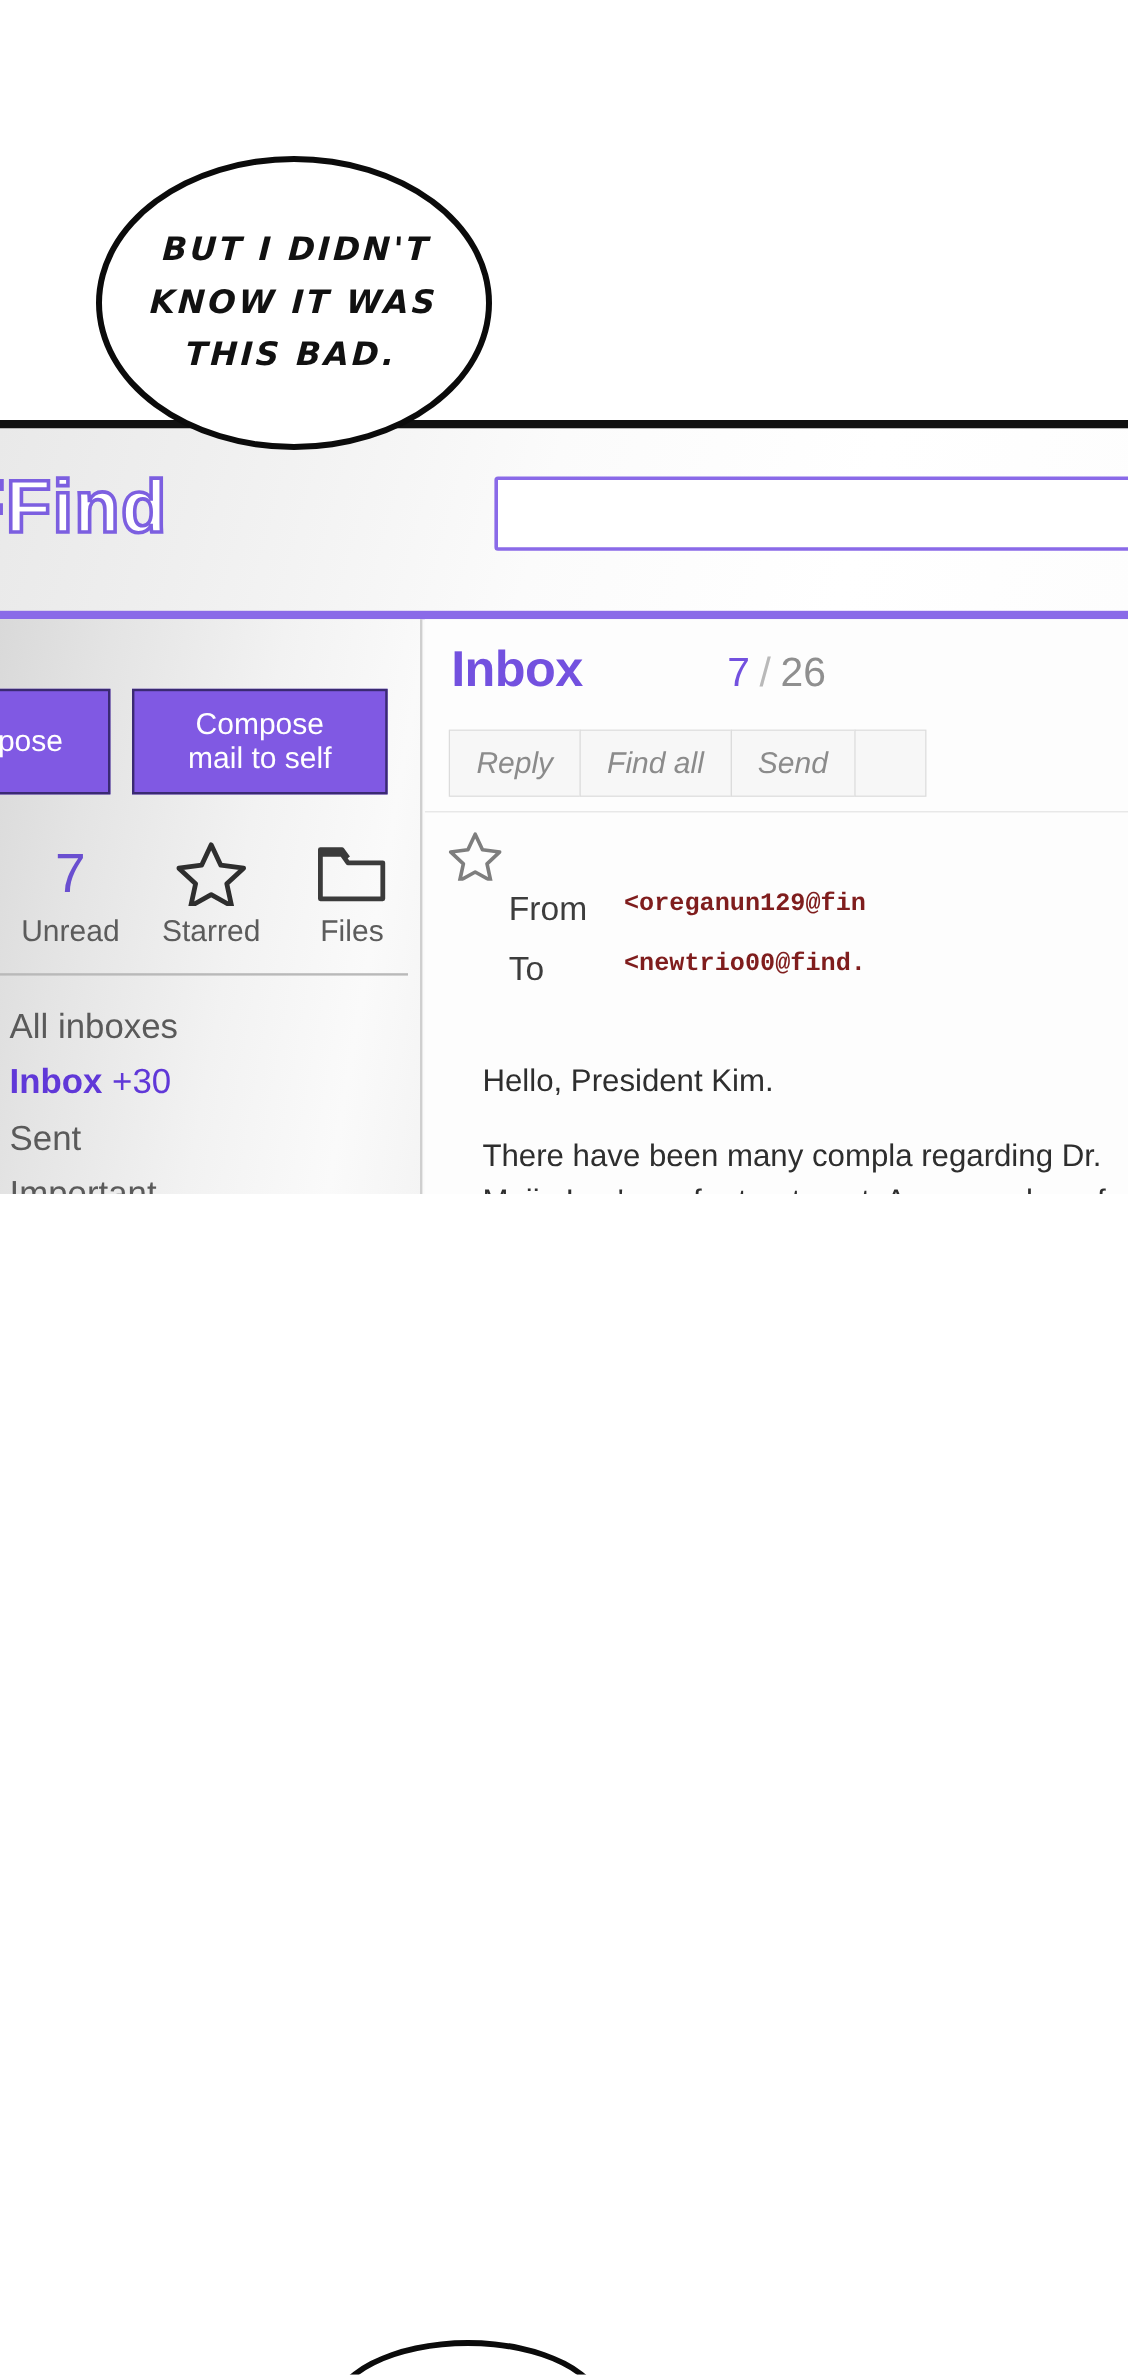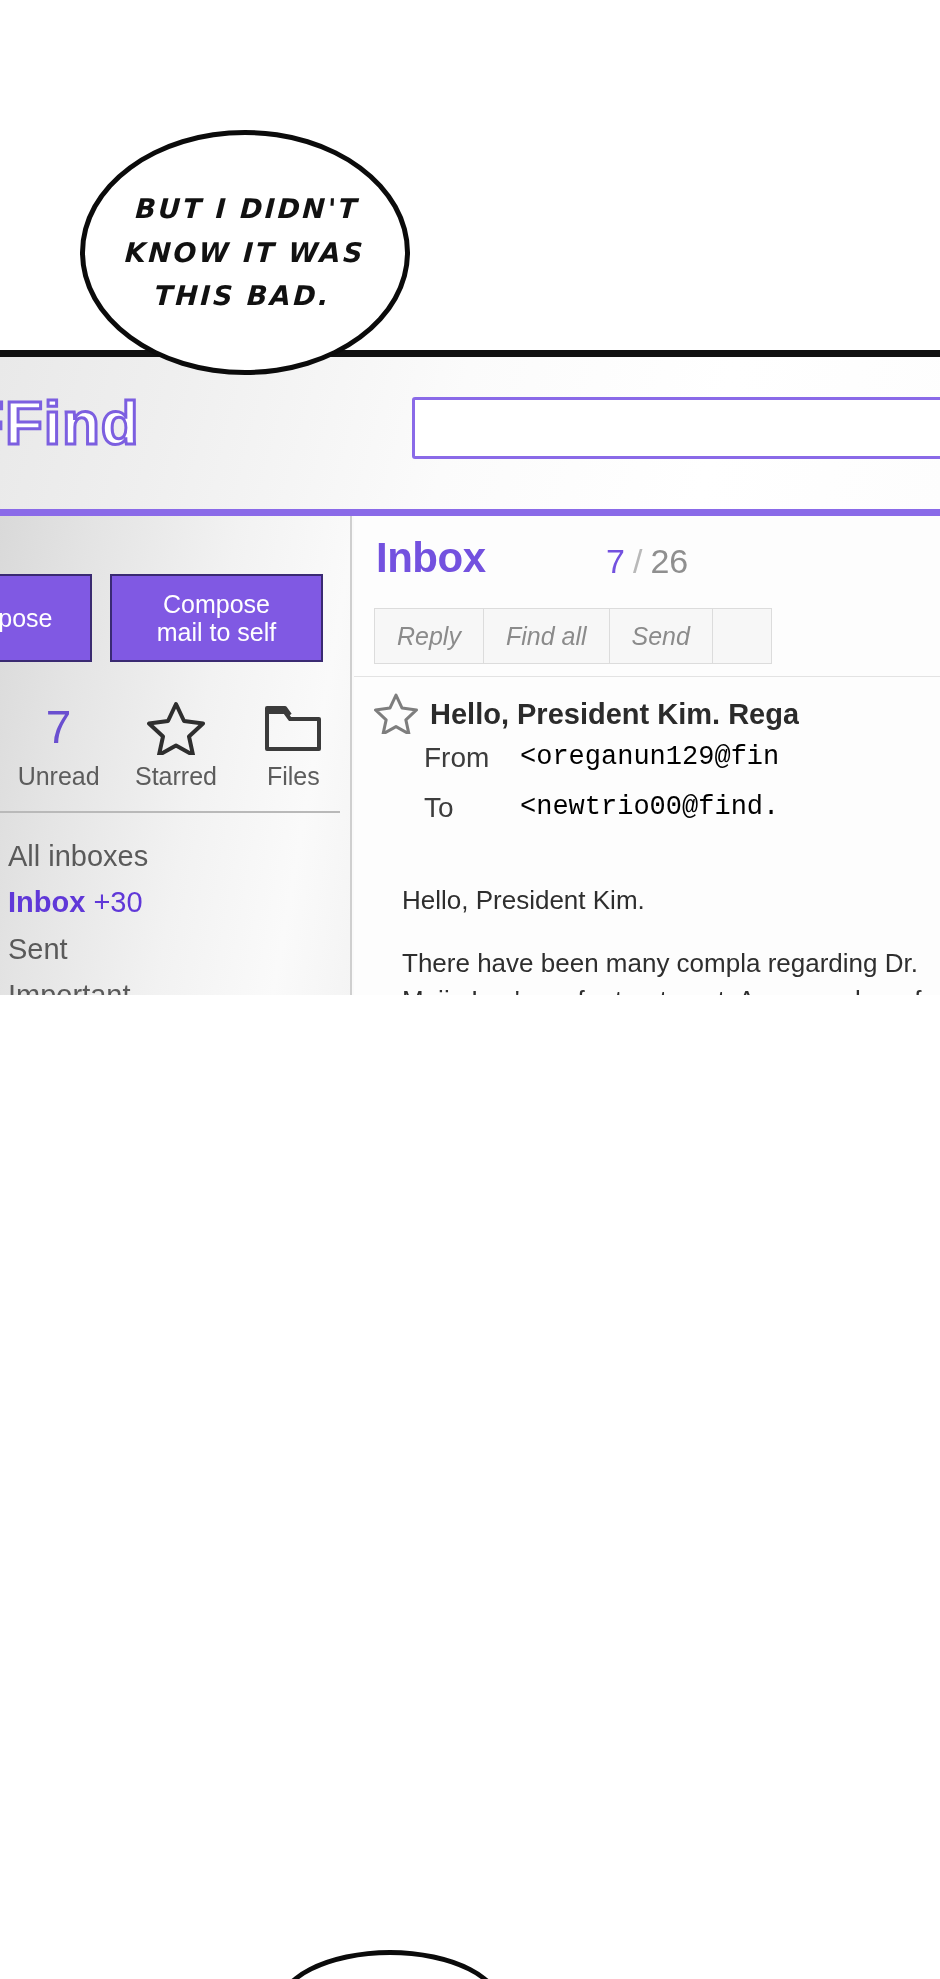--- a/index.html
+++ b/index.html
@@ -115,22 +115,23 @@
   #mail-head{ position:absolute; left:0; top:170px; width:586px; }
   #subject-row{ display:flex; align-items:center; padding:0 0 0 20px; height:56px; }
   #star-icon{ width:44px; height:44px; flex:0 0 44px; cursor:pointer; }
   #subject-text{
     font-size:29px; font-weight:700; color:#2b2b2b; margin-left:12px;
     white-space:nowrap; overflow:hidden;
   }
   .addr-row{ display:flex; align-items:flex-start; padding-left:70px; height:50px; }
   .addr-label{ font-size:28px; color:#3d3d3d; width:96px; flex:0 0 96px; }
   .addr-value{
-    font-size:27px; color:#000000; font-family:"Liberation Mono", monospace;
+    font-size:21px; color:#7f1d1d; font-family:"Liberation Mono", monospace;
     white-space:nowrap;
+    font-weight:bold;
   }
 
   #mail-body{ position:absolute; left:0; top:348px; width:586px; padding:18px 0 0 48px; }
   #mail-body p{ font-size:26px; color:#2e2e2e; line-height:1.42; white-space:nowrap; }
   #mail-body p.para{ margin-top:26px; white-space:normal; }
 
   
   #speech-bubble{
     position:absolute; left:80px; top:130px; width:330px; height:245px;
     border:5px solid #0b0b0b; border-radius:50%;
@@ -261,21 +262,20 @@
 
         <div id="mail-divider"></div>
 
         <div id="mail-head">
           <div id="subject-row">
             <span id="star-icon">
               <svg width="44" height="42" viewBox="0 0 58 55">
                 <path d="M29 4 L37 21 L56 23.5 L42 36.5 L46 55 L29 45.5 L12 55 L16 36.5 L2 23.5 L21 21 Z" fill="none" stroke="#7e7e7e" stroke-width="4" stroke-linejoin="round"></path>
               </svg>
             </span>
-            <span id="subject-text">Hello, President Kim. Rega</span>
           </div>
           <div class="addr-row">
             <span class="addr-label">From</span>
             <span class="addr-value">&lt;oreganun129@fin</span>
           </div>
           <div class="addr-row">
             <span class="addr-label">To</span>
             <span class="addr-value">&lt;newtrio00@find.</span>
           </div>
 

